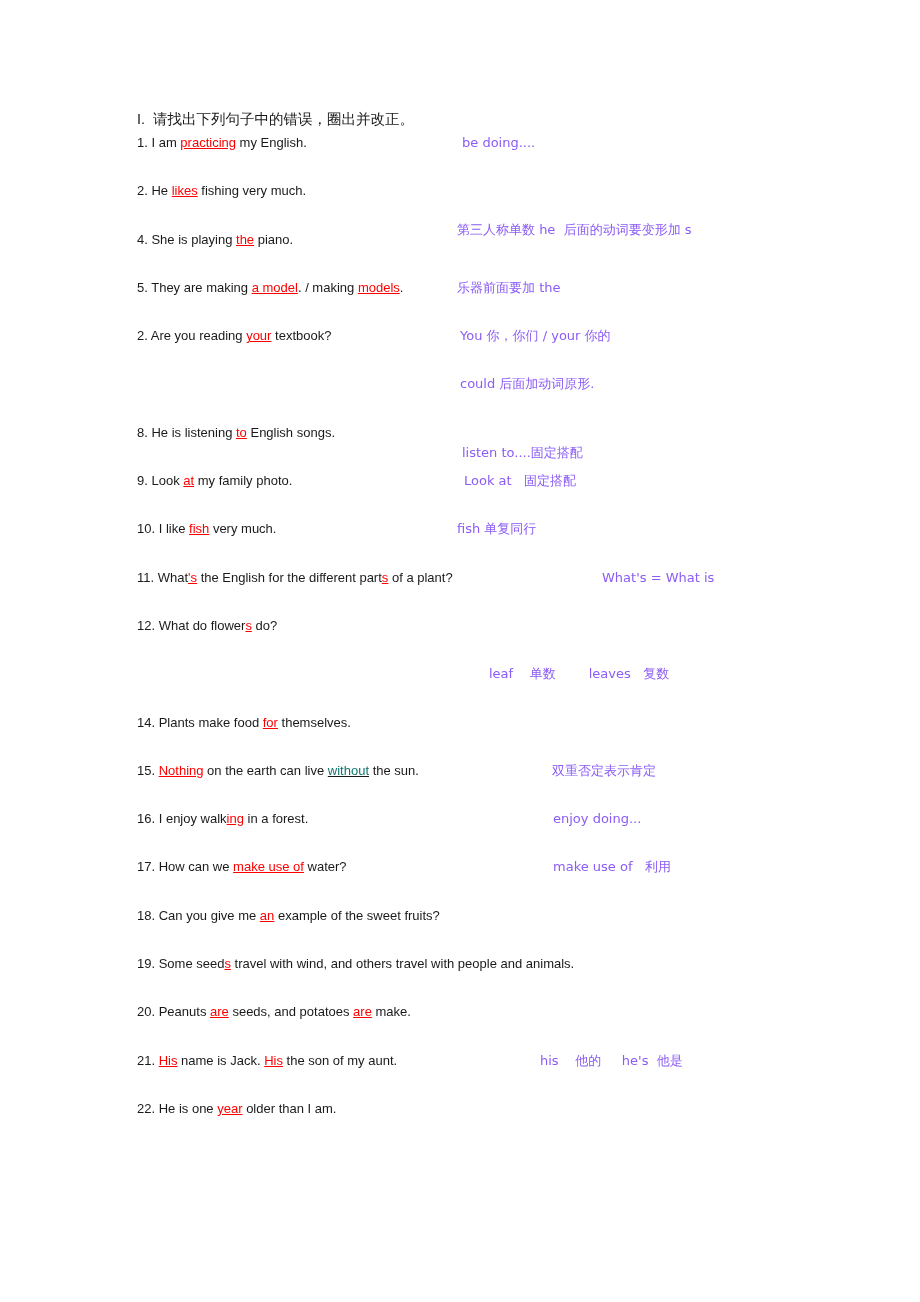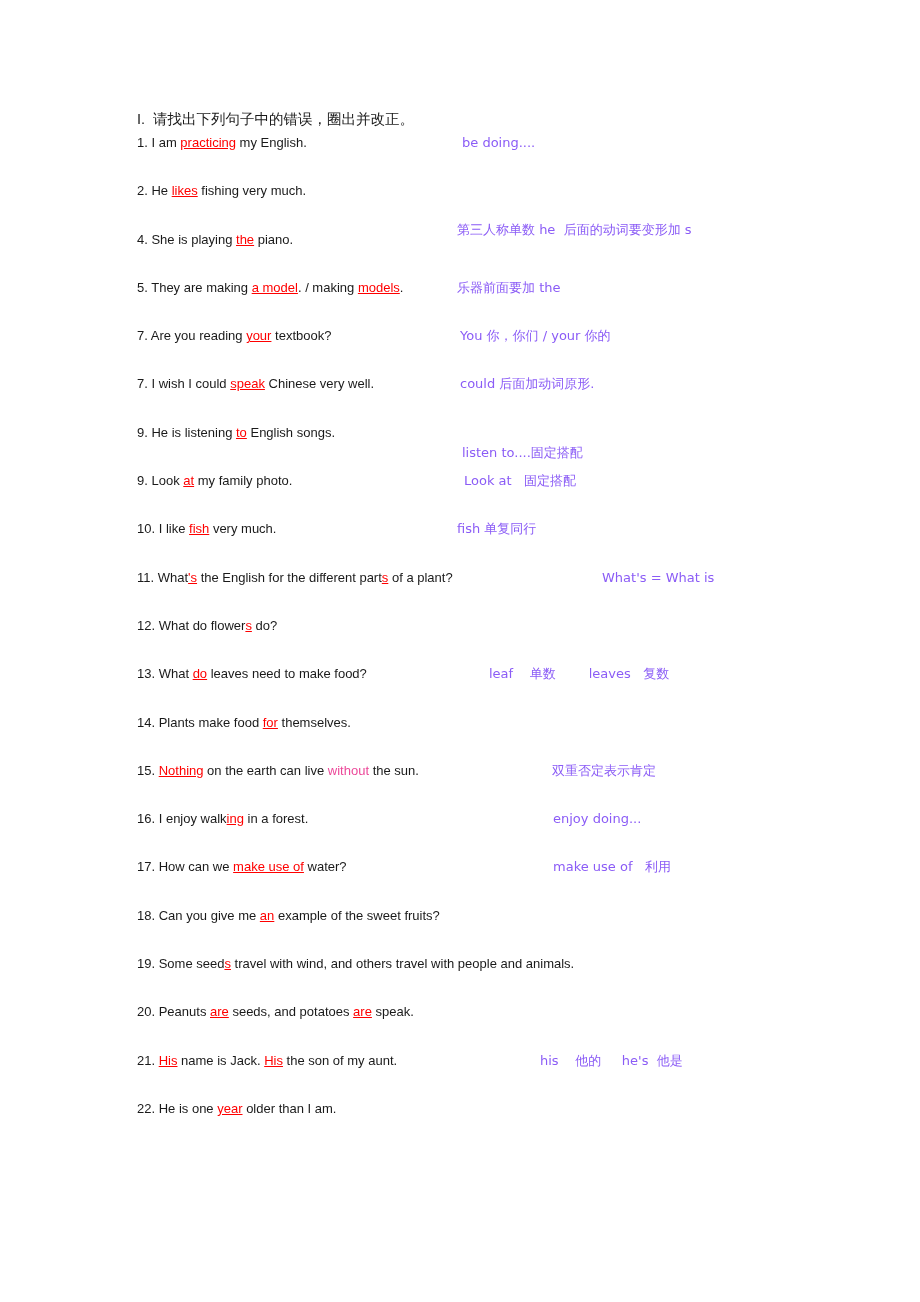--- a/index.html
+++ b/index.html
@@ -55,21 +55,22 @@
     white-space: pre;
     color: #8b5cf6;
   }
   .r {
     color: #ff0000;
     text-decoration: underline;
     text-decoration-color: #ff0000;
     text-underline-offset: 1px;
   }
   .bu {
-    color: #ec4899;
+    color: #0f766e;
+    text-decoration: underline;
     text-decoration-color: #1a1a1a;
     text-underline-offset: 1px;
   }
   .cjk {
     font-family: "DejaVu Sans", "Liberation Sans", sans-serif;
   }
 </style>
 </head>
 <body>
 
@@ -88,48 +89,46 @@
           <div class="note cjk" style="left: 320px; margin-top: 39px;">第三人称单数 he  后面的动词要变形加 s</div>
         </div>
         <div class="row">
           <div class="sentence"><span>4. She is playing </span><span class="r">the</span><span> piano.</span></div>
           <div class="note cjk" style="left: 320px; margin-top: 48px;">乐器前面要加 the</div>
         </div>
         <div class="row">
           <div class="sentence"><span>5. They are making </span><span class="r">a model</span><span>. / making </span><span class="r">models</span><span>.</span></div>
         </div>
         <div class="row">
-          <div class="sentence"><span>7. Are you reading </span><span class="r">your</span><span> textbook?</span></div>
+          <div class="sentence"><span>2. Are you reading </span><span class="r">your</span><span> textbook?</span></div>
           <div class="note cjk" style="left: 323px;">You 你，你们 / your 你的</div>
         </div>
         <div class="row">
-          <div class="sentence"><span>7. I wish I could </span><span class="r">speak</span><span> Chinese very well.</span></div>
           <div class="note cjk" style="left: 323px;">could 后面加动词原形.</div>
         </div>
         <div class="row">
-          <div class="sentence"><span>9. He is listening </span><span class="r">to</span><span> English songs.</span></div>
+          <div class="sentence"><span>8. He is listening </span><span class="r">to</span><span> English songs.</span></div>
           <div class="note cjk" style="left: 325px; margin-top: 20px;">listen to....固定搭配</div>
         </div>
         <div class="row">
           <div class="sentence"><span>9. Look </span><span class="r">at</span><span> my family photo.</span></div>
           <div class="note cjk" style="left: 327px;">Look at   固定搭配</div>
         </div>
         <div class="row">
           <div class="sentence"><span>10. I like </span><span class="r">fish</span><span> very much.</span></div>
           <div class="note cjk" style="left: 320px;">fish 单复同行</div>
         </div>
         <div class="row">
           <div class="sentence"><span>11. What</span><span class="r">'s</span><span> the English for the different part</span><span class="r">s</span><span> of a plant?</span></div>
           <div class="note cjk" style="left: 465px;">What's = What is</div>
         </div>
         <div class="row">
           <div class="sentence"><span>12. What do flower</span><span class="r">s</span><span> do?</span></div>
         </div>
         <div class="row">
-          <div class="sentence"><span>13. What </span><span class="r">do</span><span> leaves need to make food?</span></div>
           <div class="note cjk" style="left: 352px;">leaf    单数        leaves   复数</div>
         </div>
         <div class="row">
           <div class="sentence"><span>14. Plants make food </span><span class="r">for</span><span> themselves.</span></div>
         </div>
         <div class="row">
           <div class="sentence"><span>15. </span><span class="r">Nothing</span><span> on the earth can live </span><span class="bu">without</span><span> the sun.</span></div>
           <div class="note cjk" style="left: 415px;">双重否定表示肯定</div>
         </div>
         <div class="row">
@@ -140,21 +139,21 @@
           <div class="sentence"><span>17. How can we </span><span class="r">make use of</span><span> water?</span></div>
           <div class="note cjk" style="left: 416px;">make use of   利用</div>
         </div>
         <div class="row">
           <div class="sentence"><span>18. Can you give me </span><span class="r">an</span><span> example of the sweet fruits?</span></div>
         </div>
         <div class="row">
           <div class="sentence"><span>19. Some seed</span><span class="r">s</span><span> travel with wind, and others travel with people and animals.</span></div>
         </div>
         <div class="row">
-          <div class="sentence"><span>20. Peanuts </span><span class="r">are</span><span> seeds, and potatoes </span><span class="r">are</span><span> speak.</span></div>
+          <div class="sentence"><span>20. Peanuts </span><span class="r">are</span><span> seeds, and potatoes </span><span class="r">are</span><span> make.</span></div>
         </div>
         <div class="row">
           <div class="sentence"><span>21. </span><span class="r">His</span><span> name is Jack. </span><span class="r">His</span><span> the son of my aunt.</span></div>
           <div class="note cjk" style="left: 403px;">his    他的     he's  他是</div>
         </div>
         <div class="row">
           <div class="sentence"><span>22. He is one </span><span class="r">year</span><span> older than I am.</span></div>
         </div>
       </div>
 

